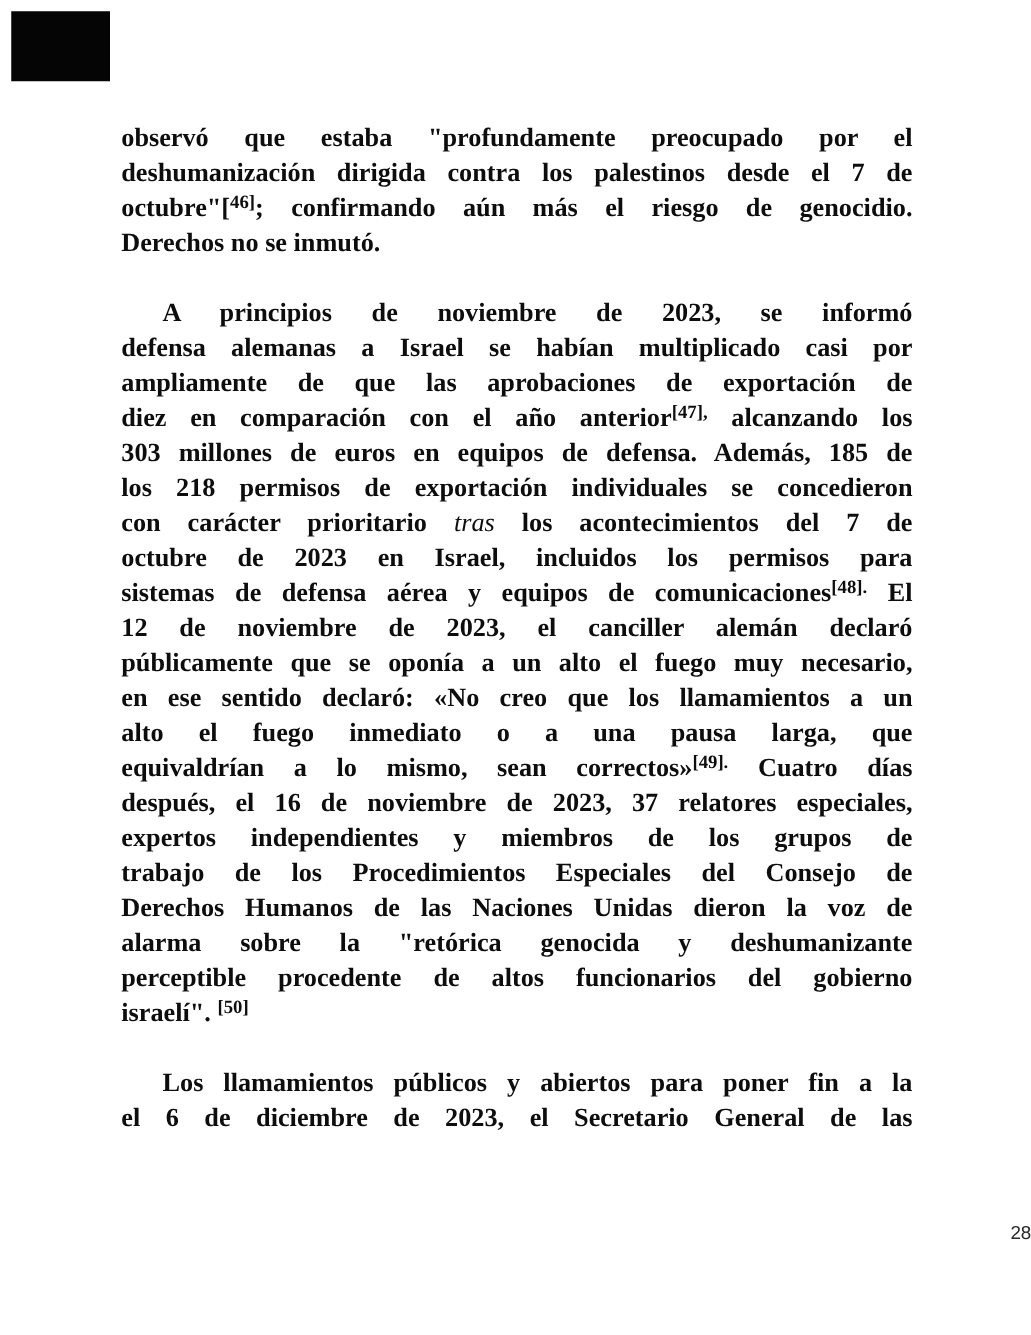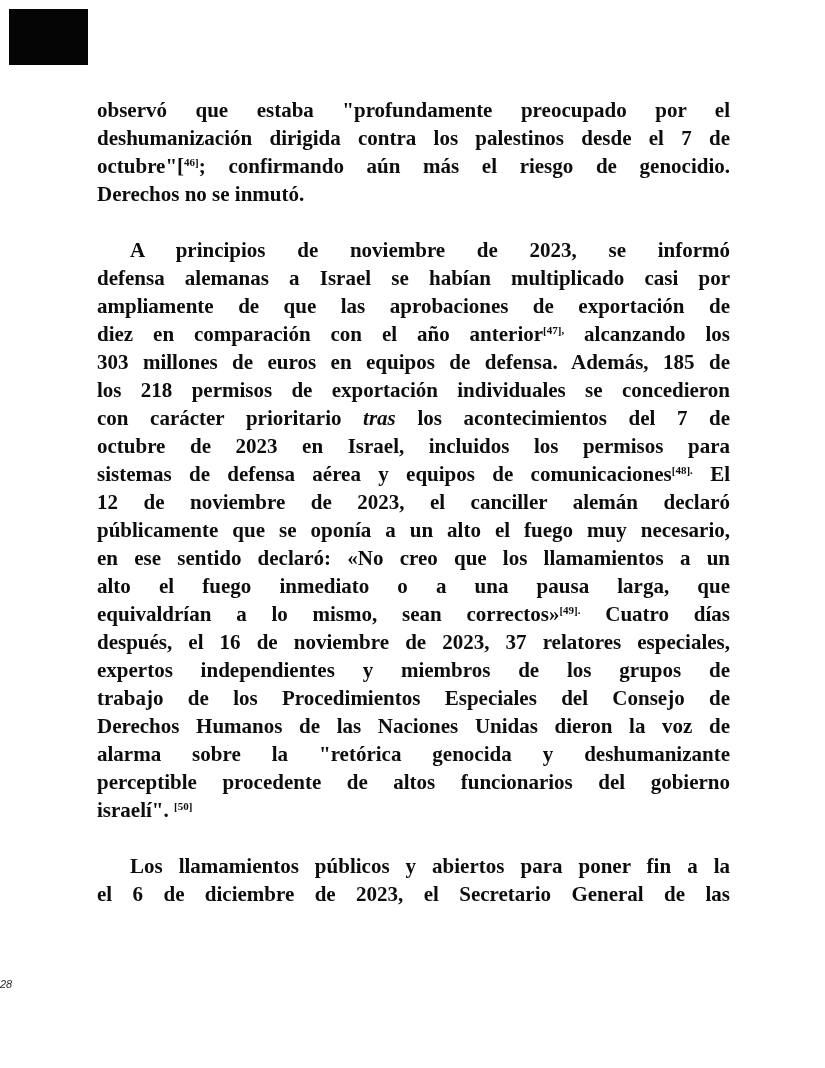--- a/index.html
+++ b/index.html
@@ -36,38 +36,37 @@
   .paragraph { margin: 0; }
   .paragraph + .paragraph { margin-top: 28px; }
   .line {
     text-align: justify;
     text-align-last: justify;
     line-height: 28px;
   }
   .line.last { text-align-last: left; }
   .line.indent { text-indent: 33px; margin-top: 24px; }
   .line sup {
-    font-size: 11px;
+    font-size: 15px;
     line-height: 0;
     position: relative;
     top: -7px;
     vertical-align: baseline;
   }
-  .line em { font-style: italic; font-weight: 700; margin-top: 21px; }
+  .line em { font-style: italic; font-weight: 400; margin-top: 21px; }
   .page-number {
     position: absolute;
     left: 0;
     right: 0;
     top: 978px;
-    text-align: left;
+    text-align: right;
     font-family: "Liberation Sans", "DejaVu Sans", sans-serif;
-    font-size: 11px;
+    font-size: 15px;
     font-weight: 400;
     color: #2a2a2a;
-    font-style: italic;
   }
 </style>
 </head>
 <body>
 
 <div class="page">
   <div class="scan-mark"></div>
   <div class="text-block">
       <div class="paragraph">
         <div class="line"><span>observó que estaba "profundamente preocupado por el</span></div>

